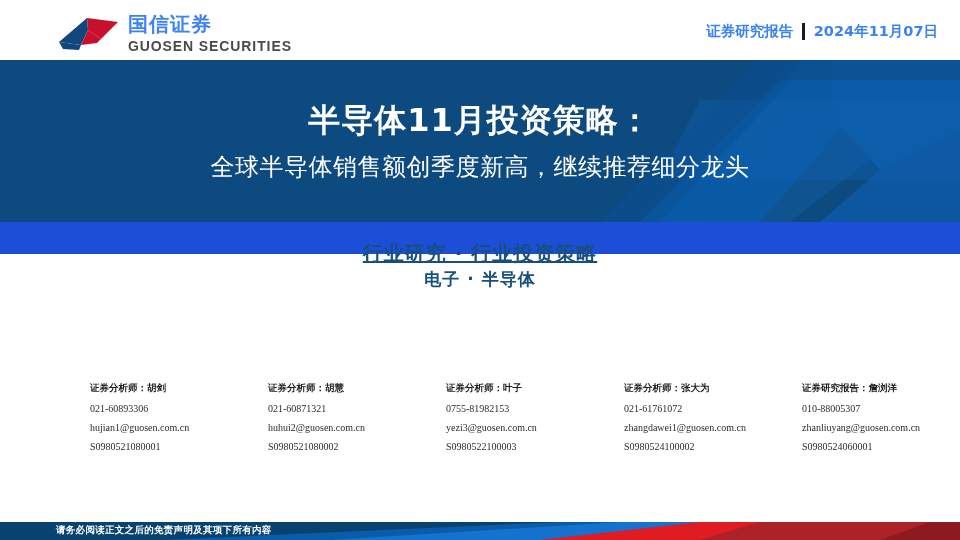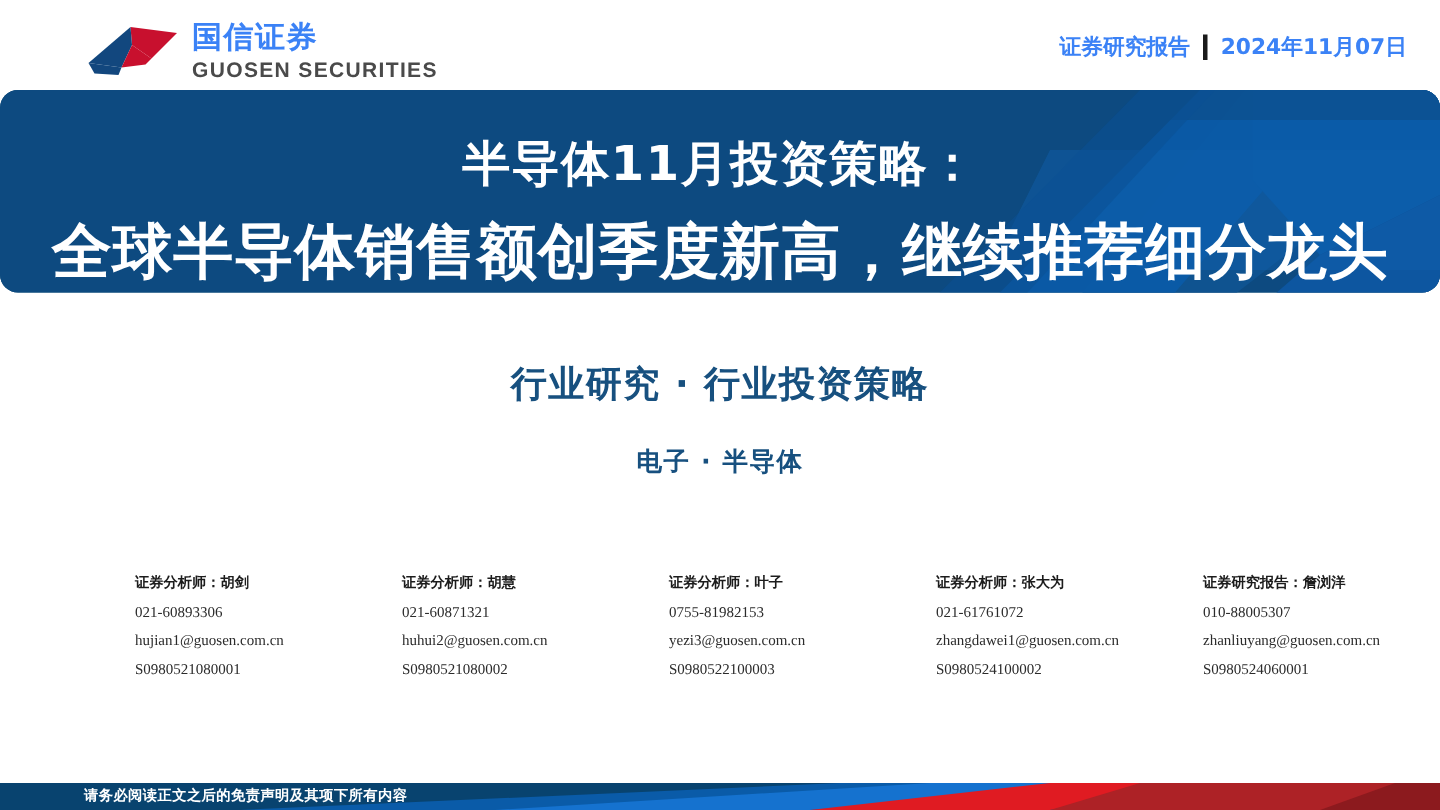--- a/index.html
+++ b/index.html
@@ -77,24 +77,23 @@
     width: 2.5px;
     height: 17px;
     background: #1a1a1a;
   }
 
   
   .banner {
     position: absolute;
     top: 60px; left: 0;
     width: 960px;
-    height: 135px;
-    background: #0c4a6e;
+    height: 194px;
+    background: #1d4ed8;
     overflow: hidden;
-    border-radius: 12px;
   }
   .banner svg.deco {
     position: absolute;
     top: 0; left: 0;
     width: 960px;
     height: 162px;
   }
   .banner-titles {
     position: absolute;
     top: 0; left: 0;
@@ -111,22 +110,22 @@
     font-size: 32px;
     font-weight: bold;
     color: #ffffff;
     letter-spacing: 1px;
     white-space: nowrap;
     position: relative;
     z-index: 2;
   }
   .title-line2 {
     font-family: "DejaVu Sans", sans-serif;
-    font-size: 40px;
-    font-weight: bold;
+    font-size: 24px;
+    font-weight: normal;
     color: #ffffff;
     letter-spacing: 0.5px;
     white-space: nowrap;
     position: relative;
     z-index: 2;
   }
 
   
   .meta {
     position: absolute;
@@ -135,21 +134,21 @@
     display: flex;
     flex-direction: column;
     align-items: center;
   }
   .meta-line {
     font-family: "DejaVu Sans", sans-serif;
     font-weight: bold;
     color: #17507f;
     white-space: nowrap;
   }
-  .meta-line.l1 { font-size: 24px; margin-bottom: 24px; letter-spacing: 1px; }
+  .meta-line.l1 { font-size: 20px; margin-bottom: 1px; letter-spacing: 1px; text-decoration: underline; }
   .meta-line.l2 { font-size: 17px; margin-bottom: 18px; letter-spacing: 1px; }
   .meta-line.l3 { font-size: 19px; letter-spacing: 0.5px; }
 
   
   .analysts {
     position: absolute;
     top: 382px;
     left: 46px;
     width: 890px;
     display: flex;

